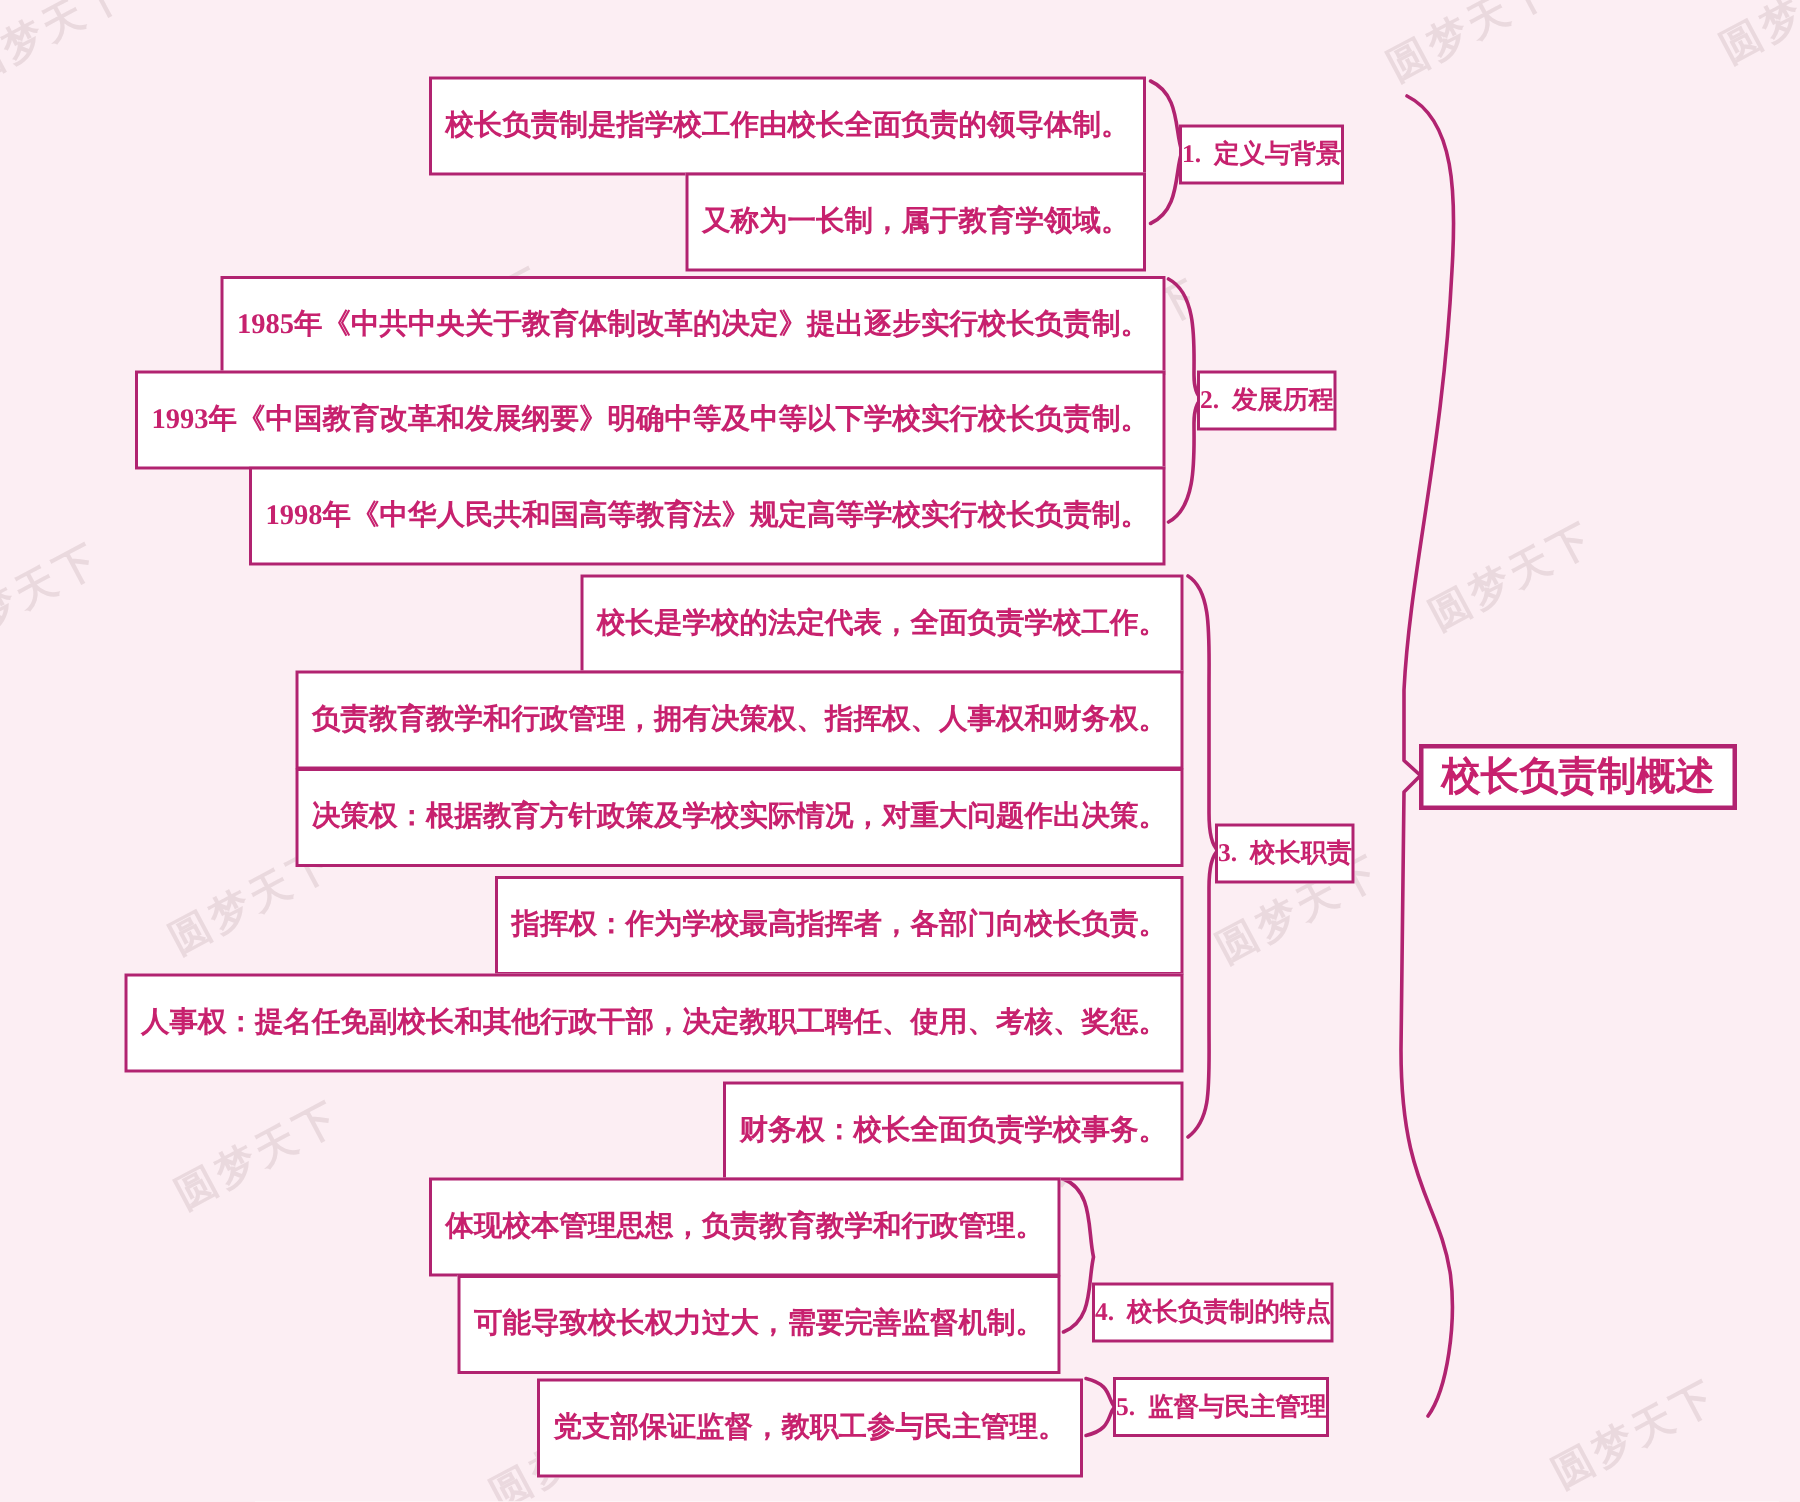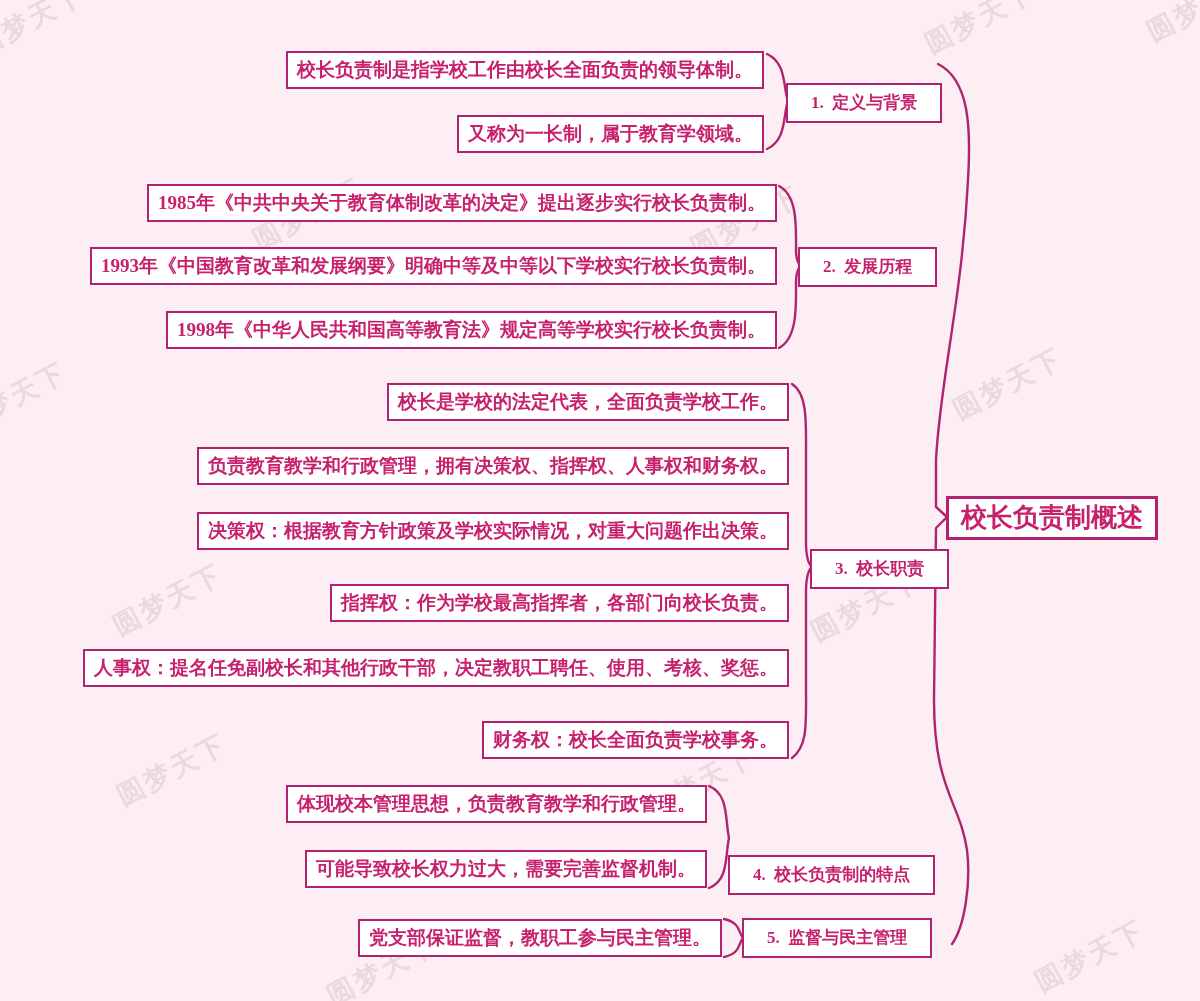--- a/index.html
+++ b/index.html
@@ -45,27 +45,27 @@
     z-index:2;
     background:var(--box-fill);
     border:2px solid var(--border);
     color:var(--text);
     font-weight:bold;
     box-sizing:border-box;
   }
   .child{
     font-size:19px;
     line-height:26px;
-    padding:4px 9px;
+    padding:18px 9px;
     white-space:nowrap;
   }
   .label{
     font-size:17px;
     line-height:28px;
-    padding:4px 23px;
+    padding:4px 0;
     white-space:pre;
   }
   .root{
     font-size:26px;
     line-height:32px;
     padding:3px 12px;
     border-width:3px;
     white-space:nowrap;
   }
 </style>

